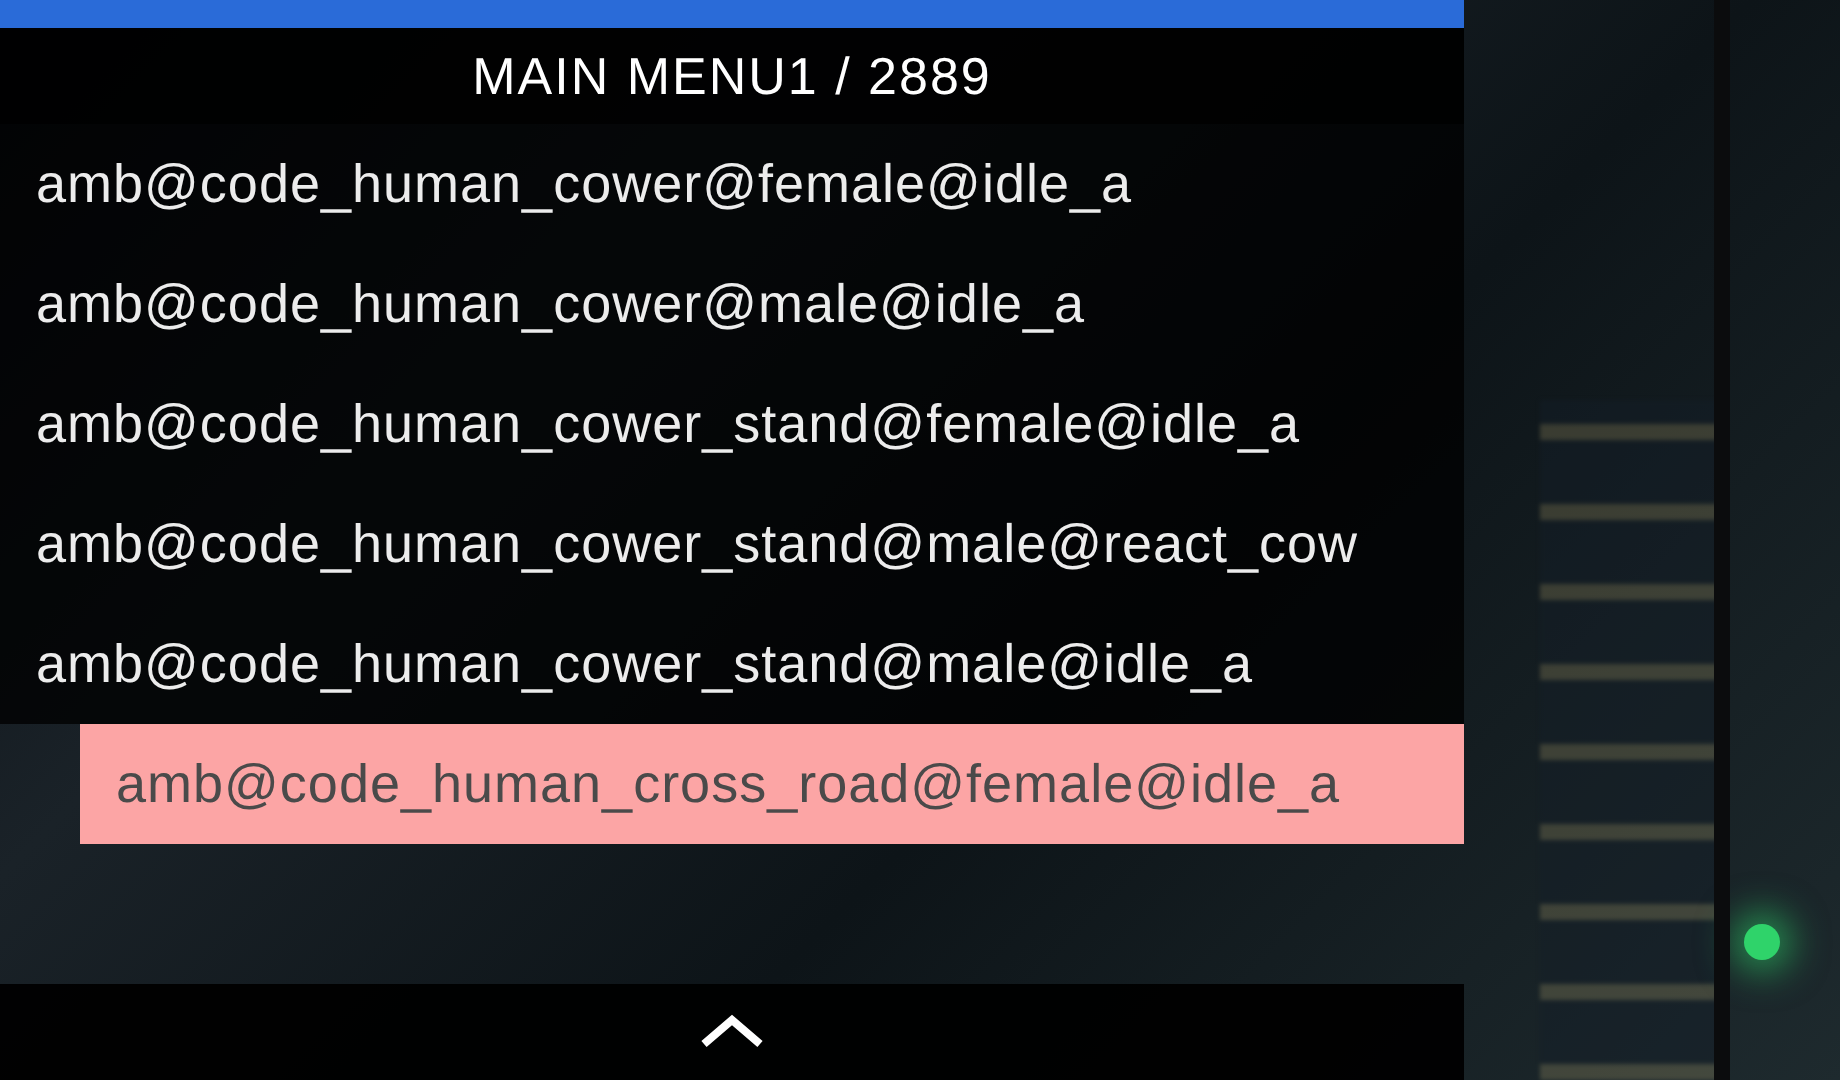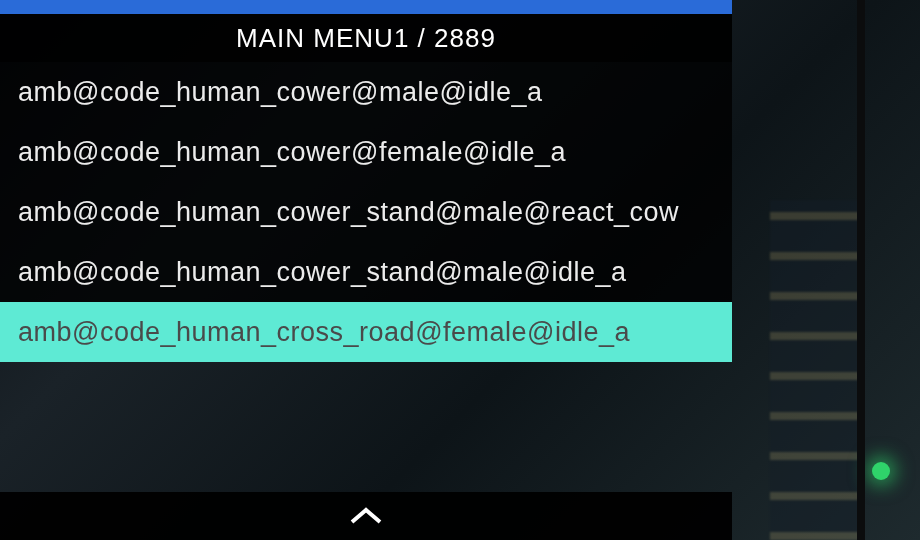--- a/index.html
+++ b/index.html
@@ -88,22 +88,23 @@
       white-space: nowrap;
       overflow: hidden;
       text-overflow: clip;
       cursor: pointer;
     }
     .list-item.normal {
       background: rgba(0,0,0,0.78);
       color: #ececec;
     }
     .list-item.selected {
-      background: #5eead4;
+      background: #fca5a5;
       color: #4a4a4a;
+      margin-left: 40px;
     }
     .list-item span {
       pointer-events: none;
     }
     .footer {
       height: 48px;
       background: rgba(0,0,0,0.95);
       display: flex;
       align-items: center;
       justify-content: center;
@@ -123,24 +124,27 @@
 <div class="menu">
   <div class="top-bar"></div>
 
   <div class="header">
     <div>MAIN MENU</div>
     <div>1 / 2889</div>
   </div>
 
   <div class="list" id="list">
       <div class="list-item normal">
+        <span>amb@code_human_cower@female@idle_a</span>
+      </div>
+      <div class="list-item normal">
         <span>amb@code_human_cower@male@idle_a</span>
       </div>
       <div class="list-item normal">
-        <span>amb@code_human_cower@female@idle_a</span>
+        <span>amb@code_human_cower_stand@female@idle_a</span>
       </div>
       <div class="list-item normal">
         <span>amb@code_human_cower_stand@male@react_cow</span>
       </div>
       <div class="list-item normal">
         <span>amb@code_human_cower_stand@male@idle_a</span>
       </div>
       <div class="list-item selected">
         <span>amb@code_human_cross_road@female@idle_a</span>
       </div>

